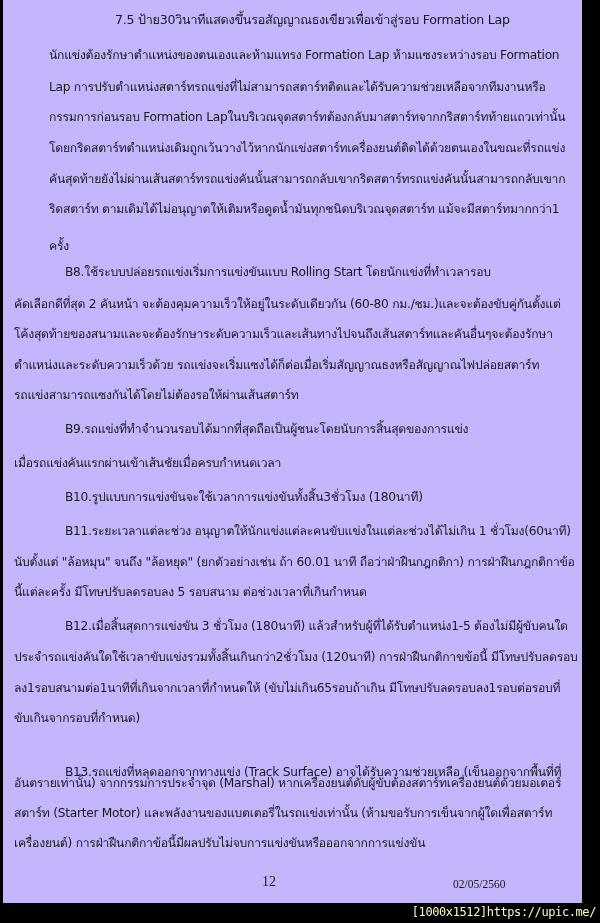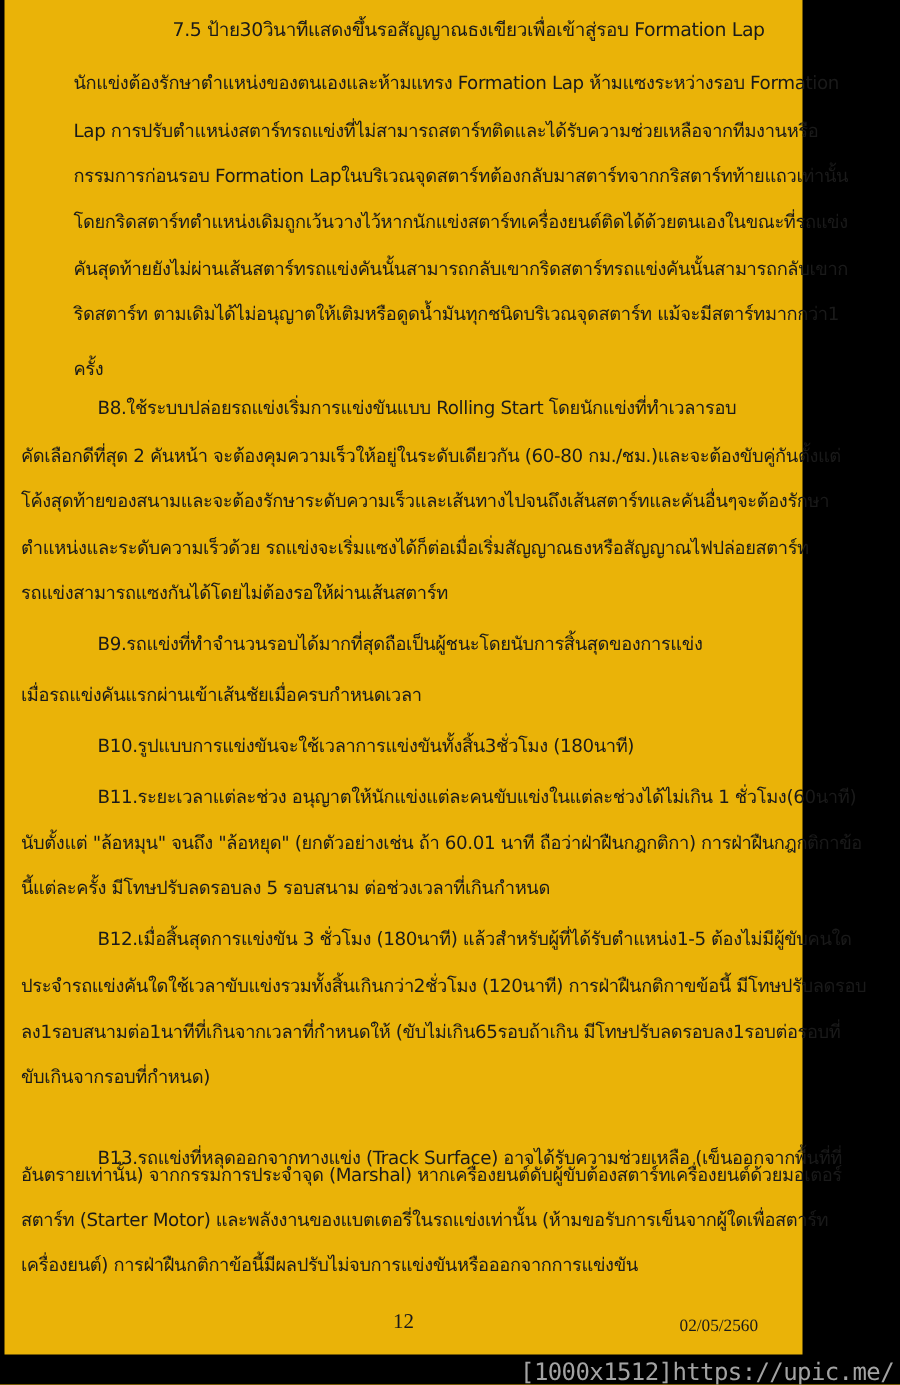--- a/index.html
+++ b/index.html
@@ -2,35 +2,35 @@
 <html><head>
 <meta charset="utf-8">
 <style>
   html, body { margin: 0; padding: 0; }
   body {
     width: 600px; height: 923px; background: #000; position: relative; overflow: hidden;
     font-family: "DejaVu Sans", "Liberation Sans", sans-serif;
   }
   .page {
     position: absolute; left: 3px; top: 0; width: 532px; height: 903px;
-    background: #eab308; color: #1a1a1a;
+    background: #c4b5fd; color: #1a1a1a; padding-left: 47px;
   }
   .line {
     position: absolute; font-size: 12.2px; white-space: nowrap; letter-spacing: -0.25px;
     line-height: 16px;
   }
   .heading { font-size: 12.6px; }
   .pagenum {
     position: absolute; left: 259px; top: 874px; font-family: "Liberation Serif", serif; font-size: 14px;
   }
   .date {
     position: absolute; left: 450px; top: 878px; font-family: "Liberation Serif", serif; font-size: 11.5px;
   }
   .watermark {
-    position: absolute; right: 4px; top: 905px; color: #a3a3a3; font-size: 16px;
+    position: absolute; right: 4px; top: 905px; color: #fef9c3; font-size: 12px;
     font-family: "DejaVu Sans Mono", monospace; letter-spacing: -0.4px;
   }
 </style>
 </head>
 <body>
 
 <div class="page">
   <div class="line heading" style="left:112px; top:12px;">7.5 ป้าย30วินาทีแสดงขึ้นรอสัญญาณธงเขียวเพื่อเข้าสู่รอบ Formation Lap</div>
   <div id="lines">
       <div class="line" style="left: 46px; top: 47px;">นักแข่งต้องรักษาตำแหน่งของตนเองและห้ามแทรง Formation Lap ห้ามแซงระหว่างรอบ Formation</div>

